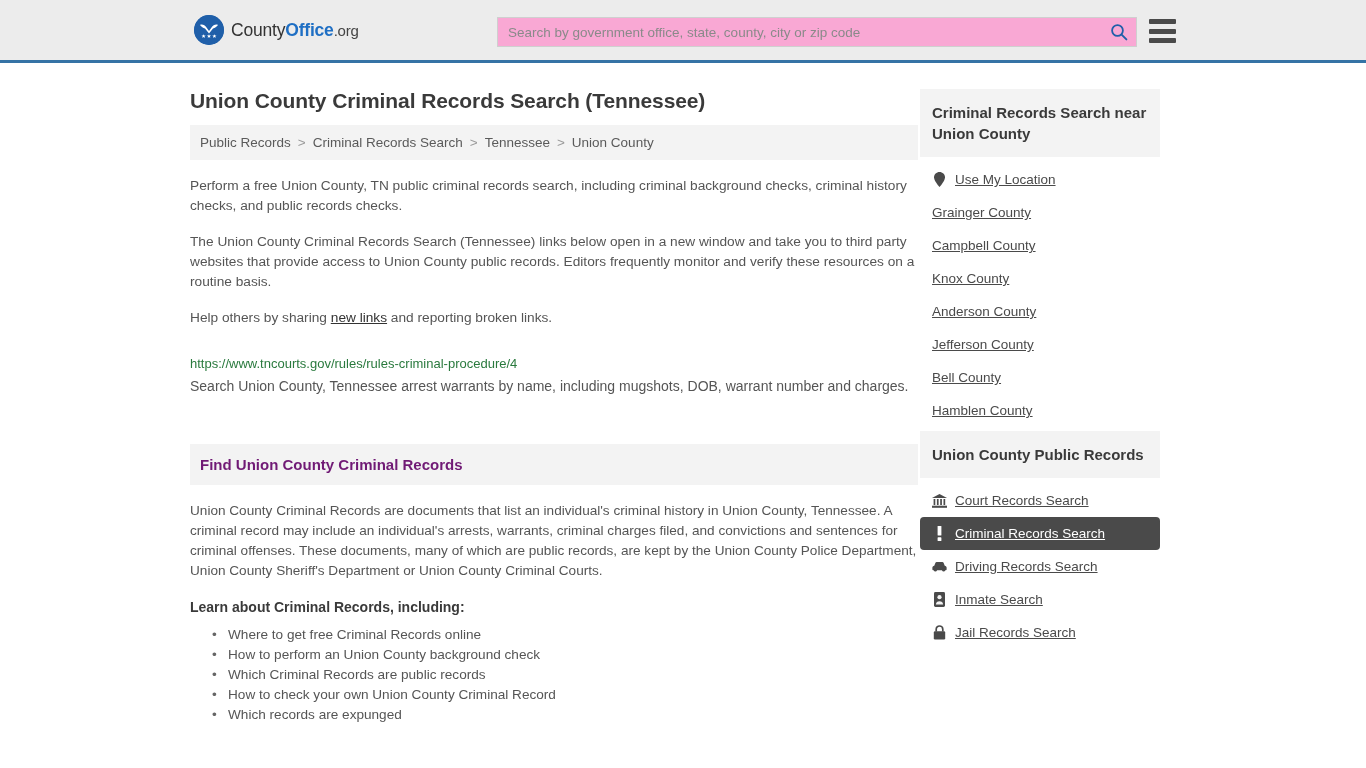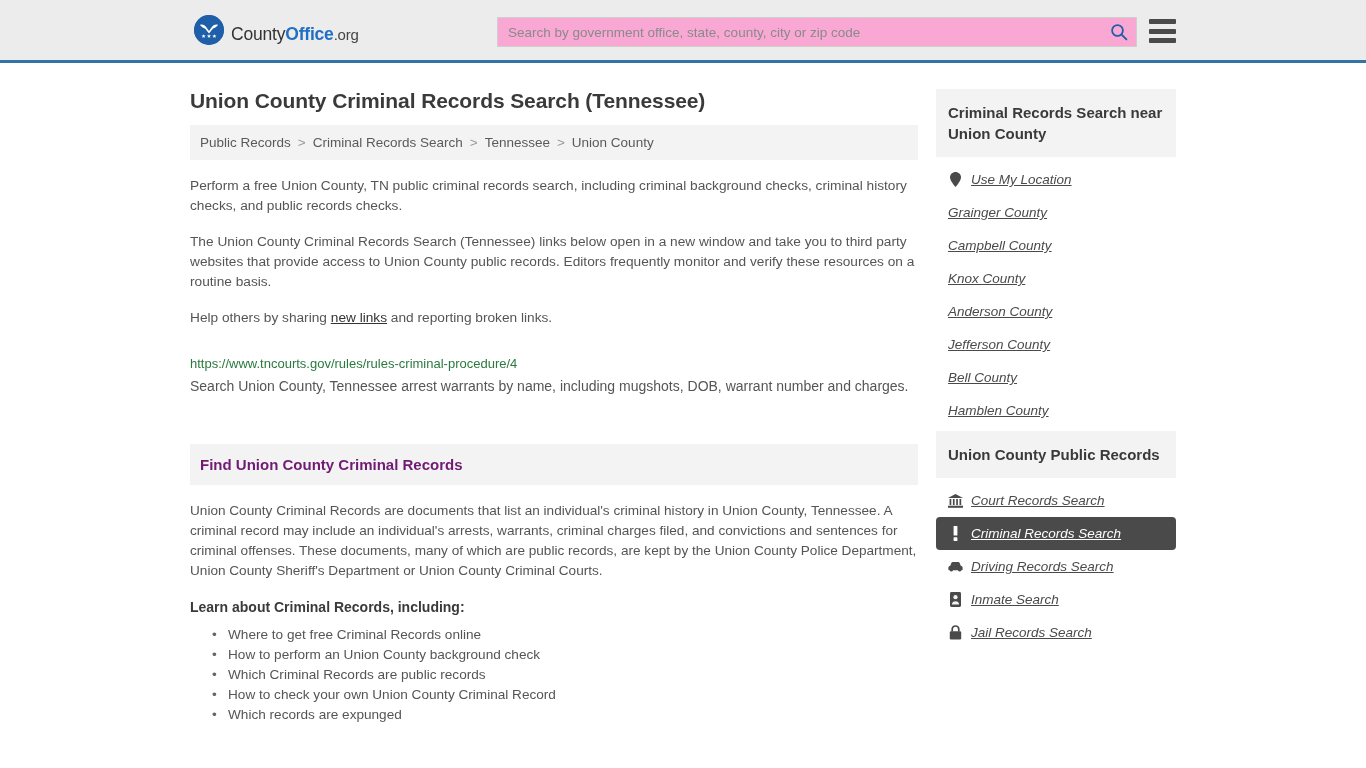--- a/index.html
+++ b/index.html
@@ -17,21 +17,21 @@
   .site-header {
     height: 63px;
     background: #ececec;
     border-bottom: 3px solid #3573a5;
     display: flex;
     align-items: center;
     position: relative;
   }
   .logo-wrap {
     display: flex;
-    align-items: flex-end;
+    align-items: center;
     margin-left: 194px;
     text-decoration: none;
     gap: 7px;
   }
   .logo-mark {
     width: 30px; height: 30px;
     border-radius: 50%;
     background: #1f5fa9;
     position: relative;
     flex: none;
@@ -94,21 +94,21 @@
   
   .page {
     position: relative;
     width: 1366px;
   }
   .container {
     width: 986px;
     margin: 0 auto;
     padding-left: 0;
     display: flex;
-    gap: 18px;
+    gap: 2px;
   }
   .main-col { width: 728px; flex: none; }
   .side-col { width: 240px; flex: none; }
 
   h1.page-title {
     font-size: 21px;
     color: #3a3a3a;
     font-weight: bold;
     margin: 26px 0 12px 0;
     letter-spacing: -0.1px;
@@ -219,21 +219,21 @@
   
   .panel { margin-bottom: 4px; }
   .panel-head {
     background: #f3f3f3;
     padding: 13px 12px;
     font-size: 15px;
     font-weight: bold;
     color: #3a3a3a;
     line-height: 21px;
   }
-  .panel-list { padding: 6px 0 0 0; font-style: italic; }
+  .panel-list { padding: 6px 0 0 0; }
   .panel-item {
     display: flex;
     align-items: center;
     gap: 8px;
     padding: 9px 12px;
     border-radius: 4px;
     font-size: 13.5px;
   }
   .panel-item a {
     color: #4a4a4a;

